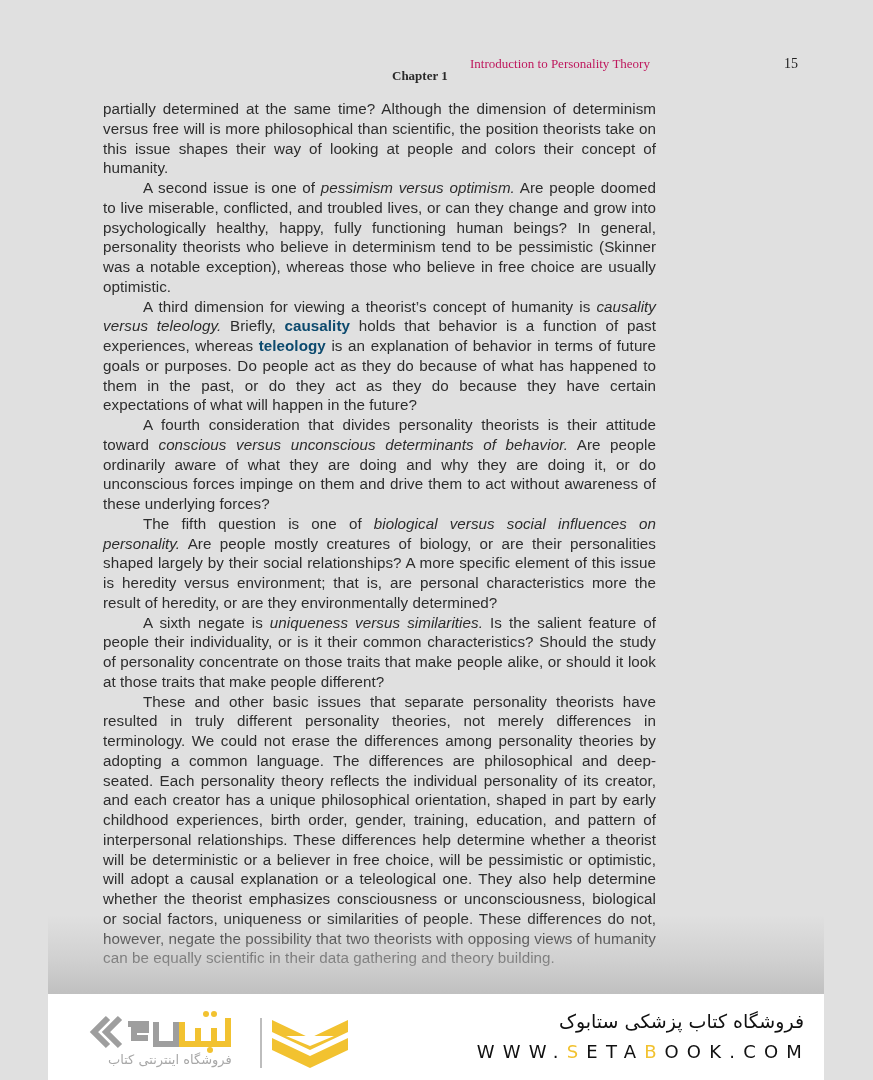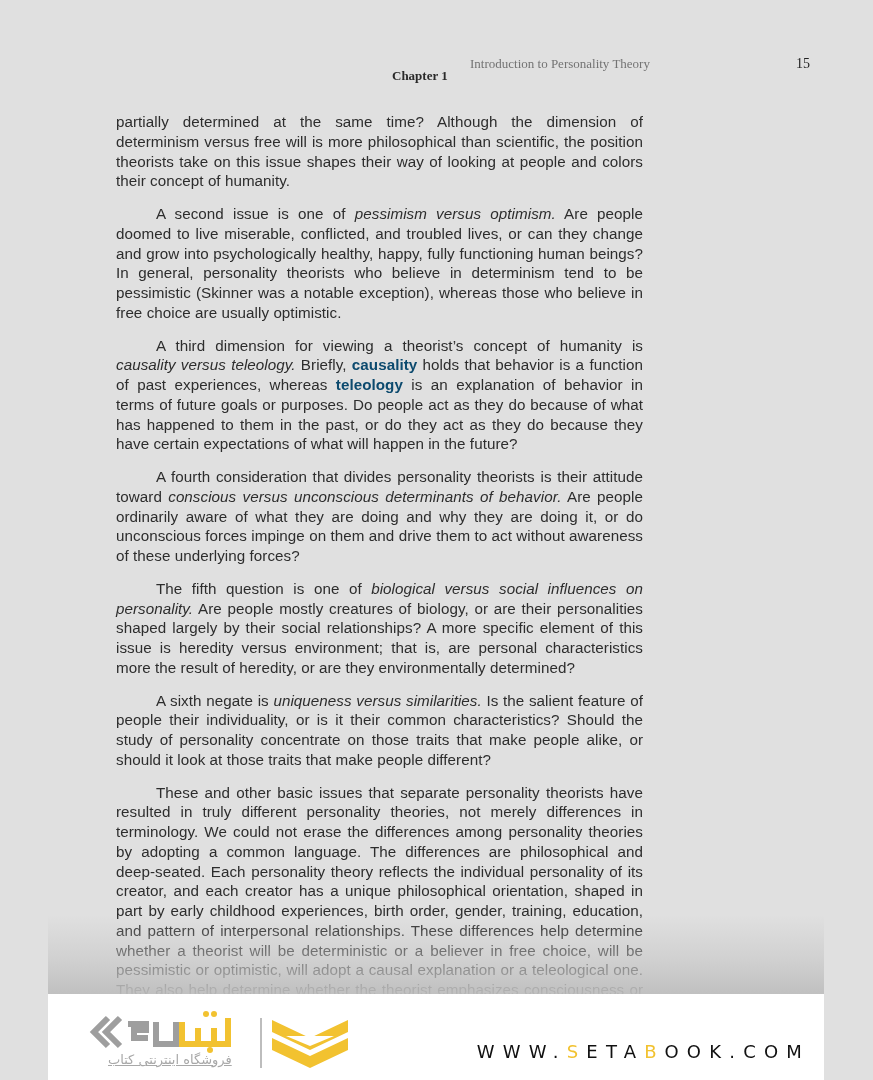--- a/index.html
+++ b/index.html
@@ -28,42 +28,42 @@
     .running-head .chapter {
       font-weight: bold;
       position: absolute;
       left: 0;
       top: 12px;
     }
     .running-head .chapter-title {
       position: absolute;
       left: 78px;
       top: 0;
-      color: #737373;
+      color: #be185d;
     }
     .running-head .page-number {
       position: absolute;
-      right: 4px;
+      right: 16px;
       top: 0;
       font-size: 14px;
       color: #222;
     }
     .body-text {
       position: absolute;
       top: 99px;
       left: 103px;
       width: 553px;
       font-size: 15.2px;
       line-height: 19.75px;
       color: #2d2d2d;
       text-align: justify;
       letter-spacing: 0.05px;
     }
     .body-text p {
-      margin: 13px;
+      margin: 0;
       text-indent: 0;
     }
     .body-text p.indent {
       text-indent: 40px;
     }
     .body-text em {
       font-style: italic;
     }
     .body-text strong {
       font-weight: bold;
@@ -100,21 +100,20 @@
     }
     .logo-sub {
       position: absolute;
       left: 22px;
       top: 44px;
       font-size: 13px;
       color: #a8a8a8;
       font-family: "DejaVu Sans", sans-serif;
       direction: rtl;
       white-space: nowrap;
-      text-decoration: underline;
     }
     .logo-divider {
       position: absolute;
       left: 174px;
       top: 10px;
       width: 2px;
       height: 50px;
       background: #bdbdbd;
     }
     .logo-mark {
@@ -190,14 +189,15 @@
     </svg>
     <div class="logo-sub">فروشگاه اینترنتی کتاب</div>
     <div class="logo-divider"></div>
     <svg class="logo-mark" width="76" height="52" viewBox="0 0 76 52">
       <polygon points="0,4 38,22 76,4 76,16 38,34 0,16" fill="#f2c230"></polygon>
       <polygon points="0,22 38,40 76,22 76,34 38,52 0,34" fill="#f2c230"></polygon>
       <polygon points="14,20 38,30 62,20" fill="#ffffff"></polygon>
     </svg>
   </div>
 
+  <div class="store-title">فروشگاه کتاب پزشکی ستابوک</div>
   <div class="store-url"><span>WWW.</span><span class="accent">S</span><span>ETA</span><span class="accent">B</span><span>OOK.COM</span></div>
 </div>
 
 </body></html>

